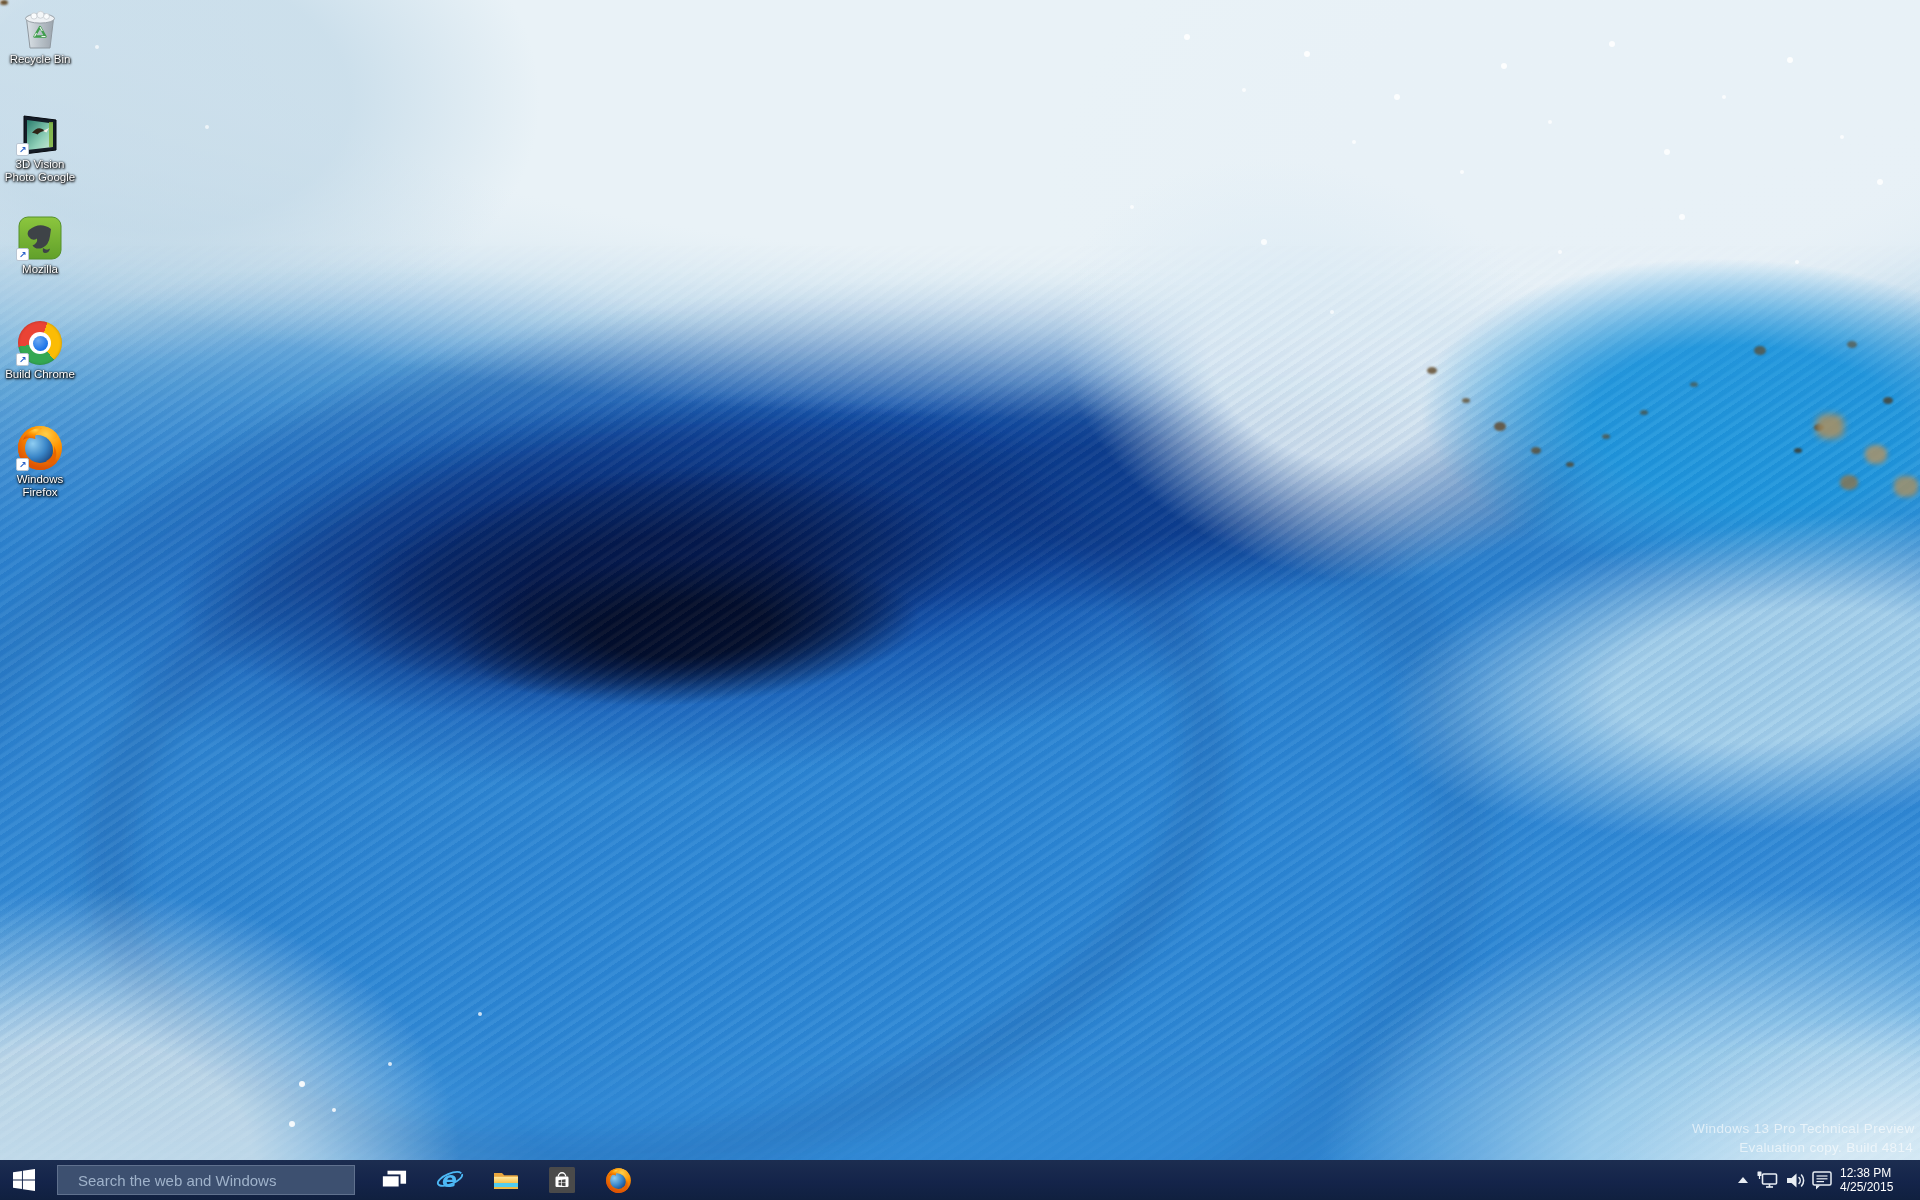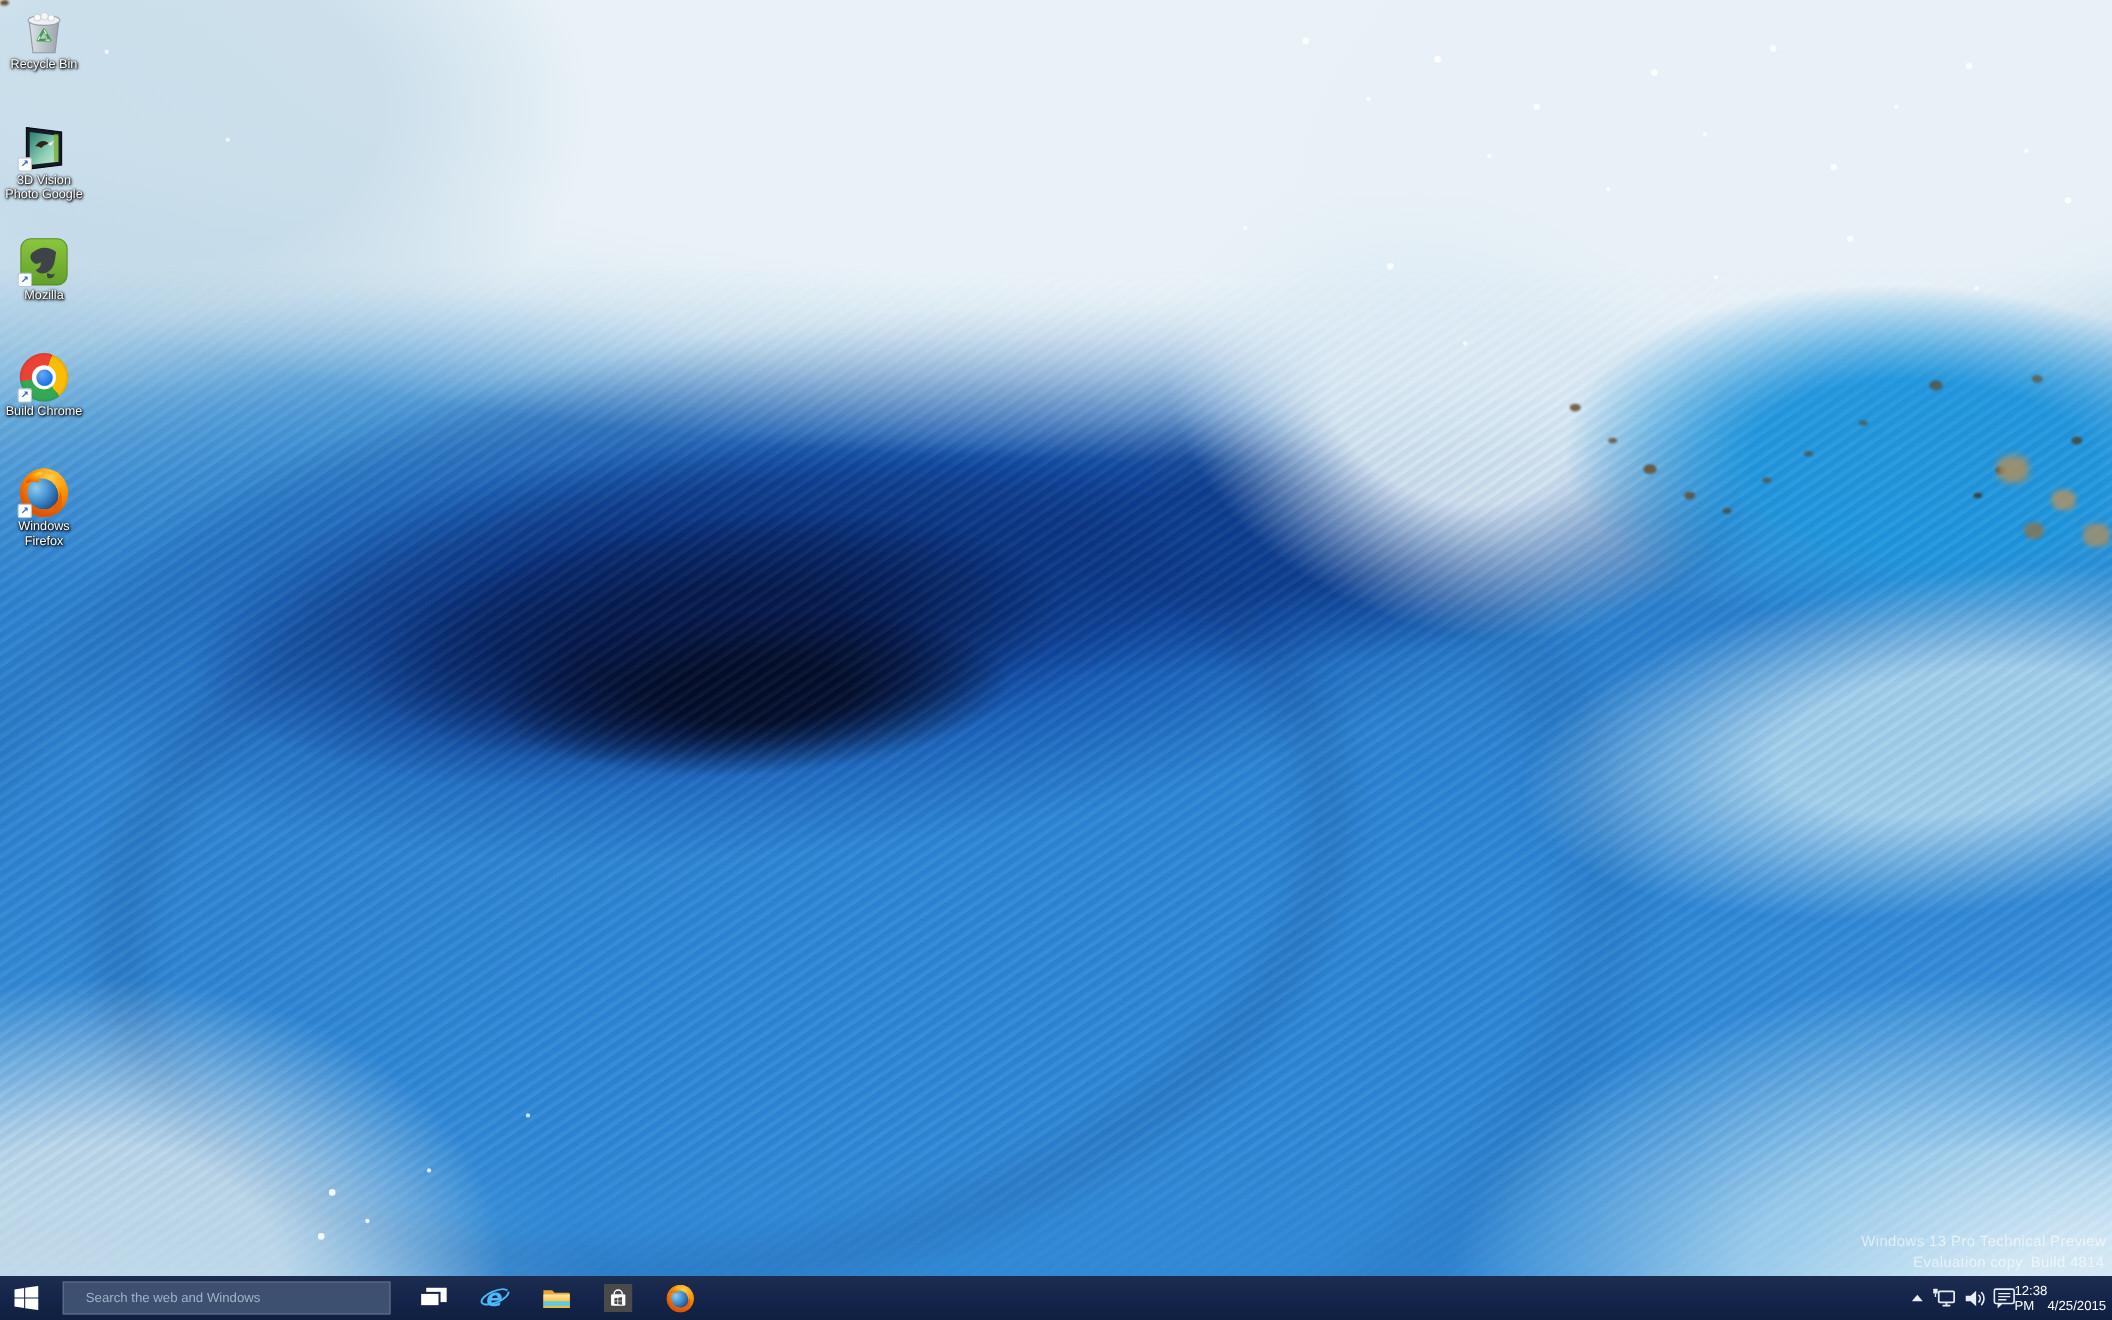--- a/index.html
+++ b/index.html
@@ -87,30 +87,30 @@
   .chrome-blue{position:absolute;left:3.5px;top:3.5px;width:15px;height:15px;border-radius:50%;
     background:radial-gradient(circle at 35% 30%,#69a8f2,#1a73e8 70%);}
 
   
   .taskbar{position:absolute;left:0;bottom:0;width:1920px;height:40px;
     background:linear-gradient(180deg,#1c2d50 0%,#14244a 55%,#10203f 100%);z-index:50;}
   .start-btn{position:absolute;left:0;top:0;width:48px;height:40px;display:flex;align-items:center;justify-content:center;cursor:pointer;}
   .search-box{position:absolute;left:57px;top:5px;width:298px;height:30px;background:#3d5070;
     border:1px solid #60718e;box-sizing:border-box;display:flex;align-items:center;}
   .search-box input{flex:1;background:transparent;border:none;outline:none;color:#cdd8e6;
-    font-size:12px;font-family:"Liberation Sans",sans-serif;padding:0 20px;}
+    font-size:15px;font-family:"Liberation Sans",sans-serif;padding:0 20px;}
   .search-box input::placeholder{color:#9fb2ca;opacity:1;}
   .tb-apps{position:absolute;left:370px;top:0;height:40px;display:flex;}
   .tb-btn{width:48px;height:40px;margin-right:8px;display:flex;align-items:center;justify-content:center;cursor:pointer;}
   .tray{position:absolute;right:0;top:0;height:40px;display:flex;align-items:center;padding-right:14px;}
   .tray-btn{height:40px;display:flex;align-items:center;justify-content:center;cursor:pointer;}
   .chevron-up{width:0;height:0;border-left:5px solid transparent;border-right:5px solid transparent;
     border-bottom:6px solid #e8edf3;}
   .w-chevron{width:22px;} .w-net{width:28px;} .w-vol{width:26px;} .w-ac{width:28px;}
-  .clock{width:66px;margin-left:4px;display:flex;flex-direction:row;align-items:flex-end;justify-content:center;
+  .clock{width:66px;margin-left:4px;display:flex;flex-direction:column;align-items:flex-start;justify-content:center;
     color:#fff;font-size:12px;line-height:14px;cursor:default;}
 
   
   .wm-line1{position:absolute;left:1692px;top:1121px;font-size:13.5px;letter-spacing:.4px;
     color:rgba(255,255,255,.6);white-space:nowrap;}
   .wm-line2{position:absolute;right:7px;top:1140px;font-size:13.5px;letter-spacing:.3px;
     color:rgba(255,255,255,.6);white-space:nowrap;}
 </style>
 </head>
 <body>

